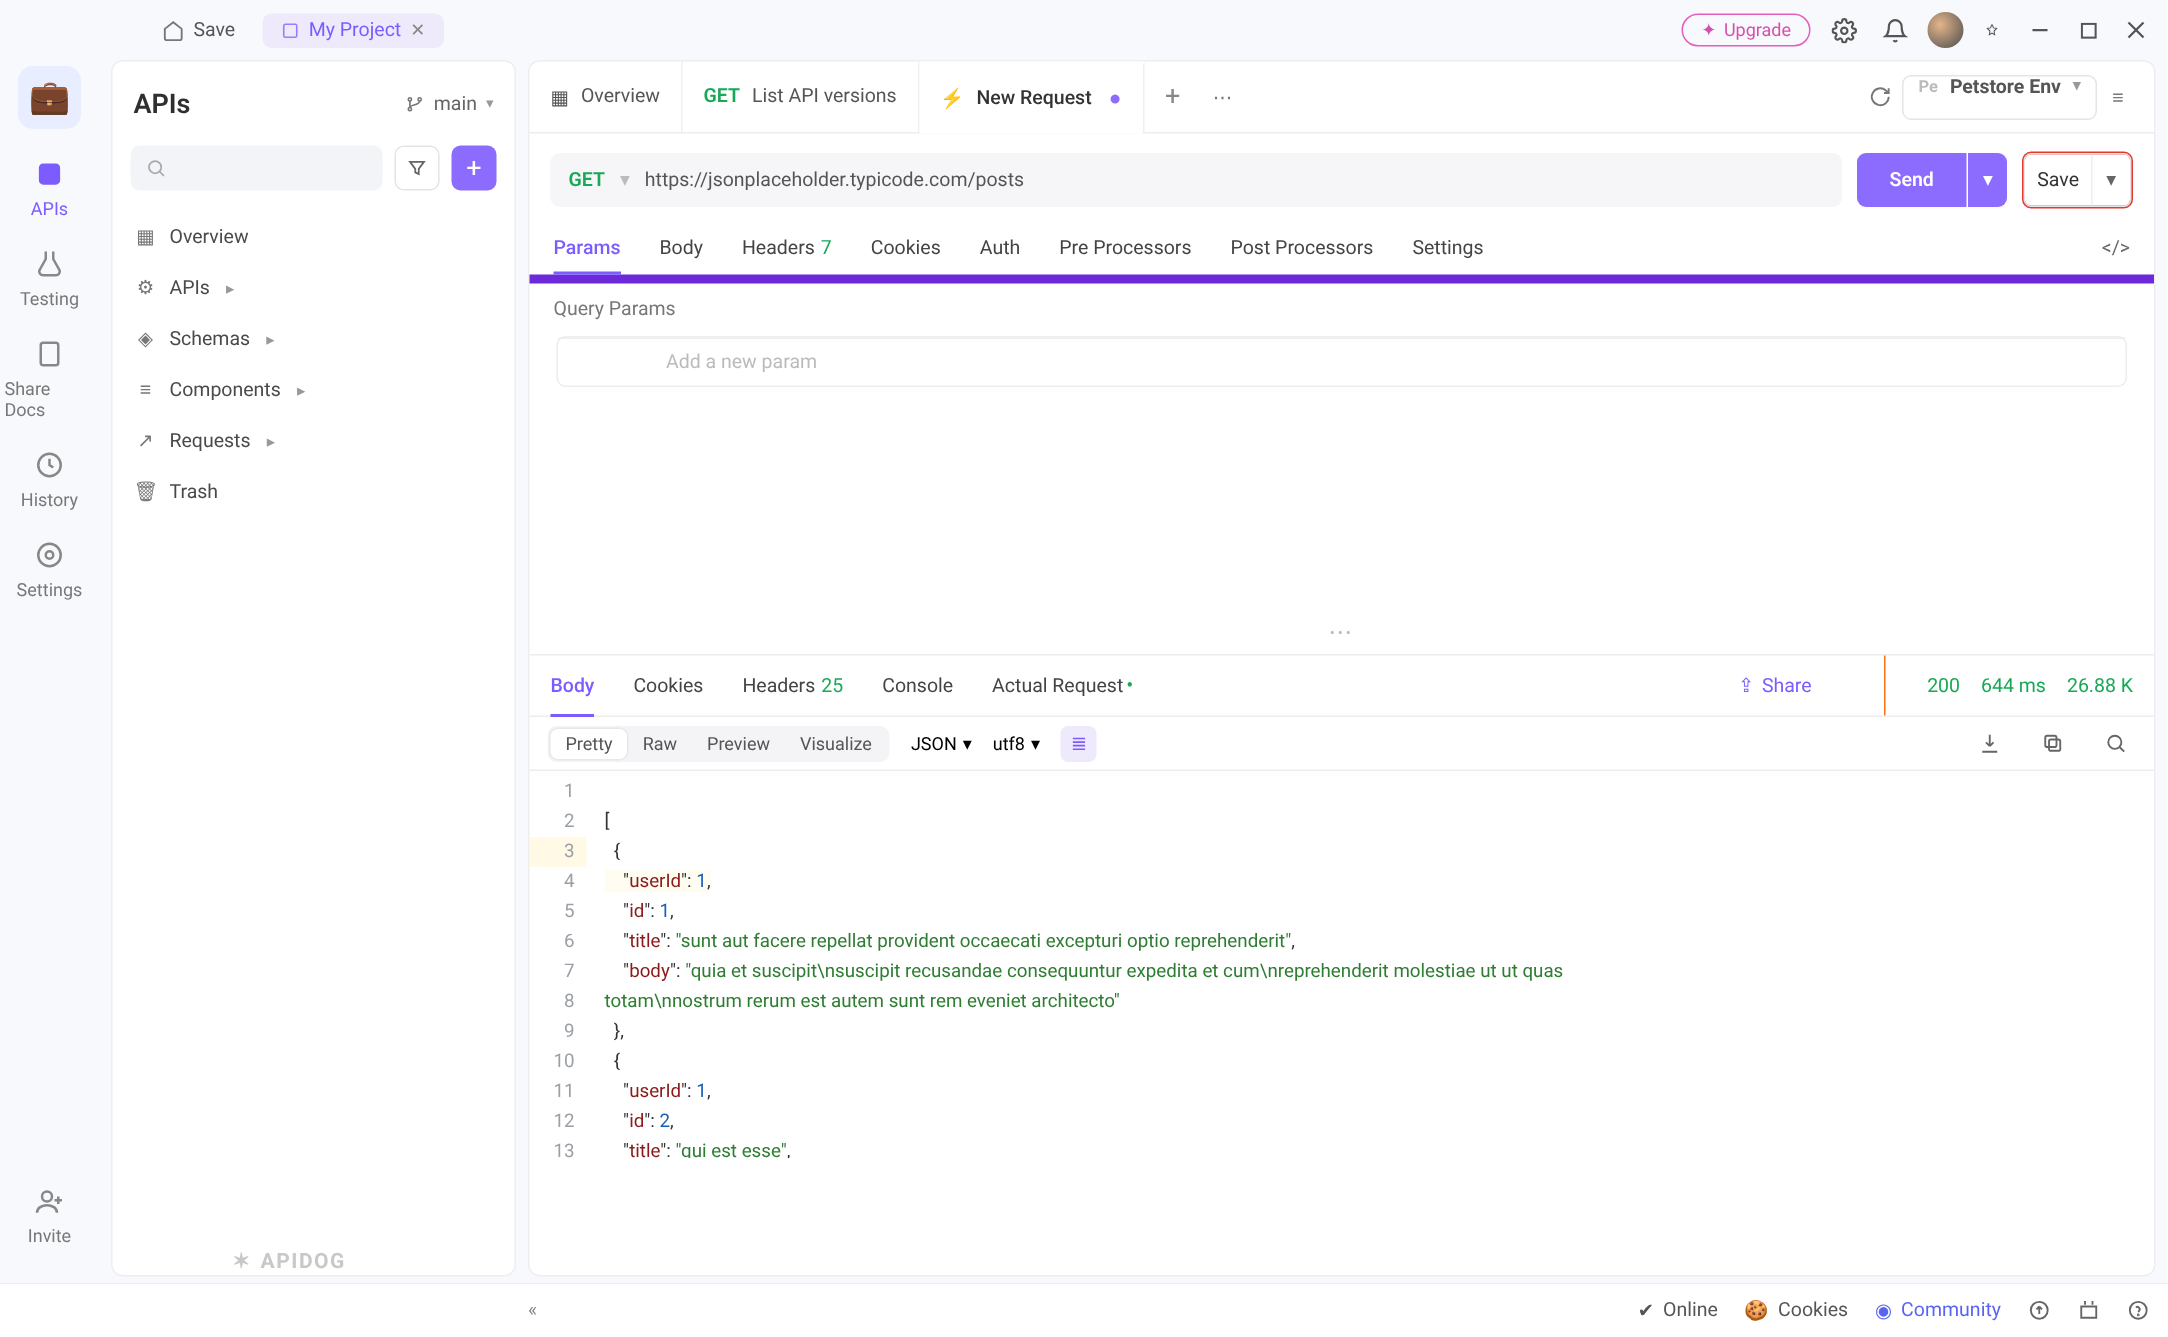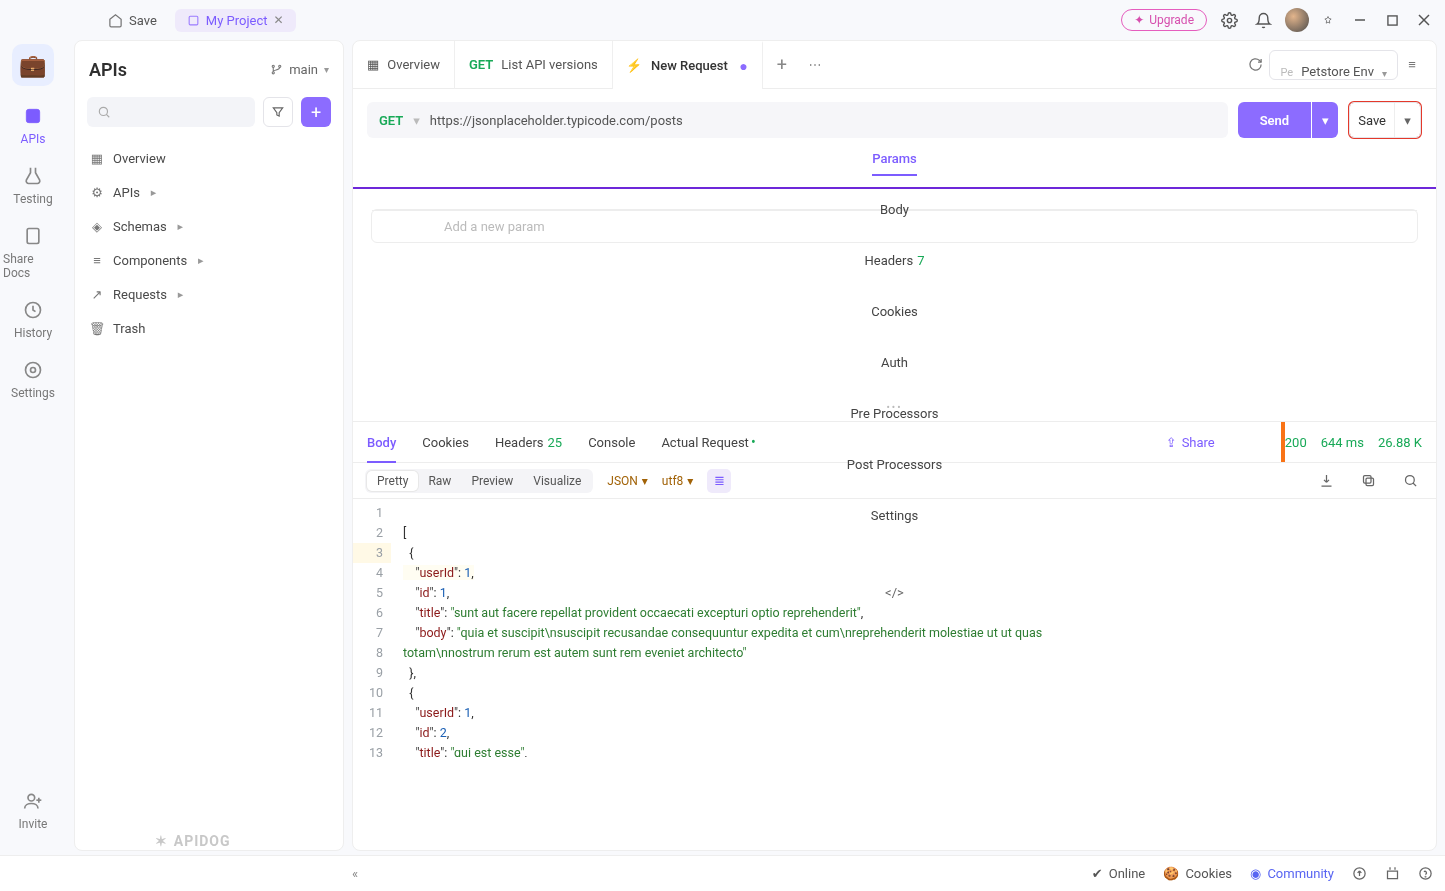--- a/index.html
+++ b/index.html
@@ -43,39 +43,39 @@
 
 
 .workspace { flex:1; display:flex; flex-direction:column; min-width:0; background:#fff; border-radius:8px; margin:0 8px 40px 8px; border:1px solid #EEE; }
 .tabstrip { height:48px; display:flex; align-items:center; border-bottom:1px solid #EDEDED; padding-right:10px; }
 .etab { height:48px; display:flex; align-items:center; gap:8px; padding:0 14px; color:#555; border-right:1px solid #EFEFEF; }
 .etab.active { background:#fff; color:#333; font-weight:500; border-top:2px solid transparent; }
 .etab .get { color:#18A957; font-weight:600; }
 .etab .bolt { color:#7C5CFF; font-weight:700; }
 .etab .dirty { color:#8C6CFF; font-size:14px; }
 .tabstrip .spacer { flex:1; }
-.env-select { border:1px solid #E4E4E9; border-radius:6px; height:30px; padding:0 10px; display:flex; align-items:flex-end; gap:8px; color:#555; }
+.env-select { border:1px solid #E4E4E9; border-radius:6px; height:30px; padding:0 10px; display:flex; align-items:flex-start; gap:8px; color:#555;font-weight:bold; }
 .env-select .pe { color:#bbb; font-size:11px; }
 .small-icon { width:28px; height:28px; display:flex; align-items:center; justify-content:center; color:#777; border-radius:5px; }
 
 
 .reqbar { display:flex; gap:10px; padding:12px 14px; align-items:center; }
 .url-box { flex:1; height:36px; background:#F6F6F9; border-radius:6px; display:flex; align-items:center; padding:0 12px; gap:10px; }
 .url-box .method { color:#18A957; font-weight:600; }
 .url-box .method-caret { color:#bbb; }
 .url-box .url { color:#555; flex:1; }
 .send-wrap { display:flex; }
 .send-btn { background:#8C6CFF; color:#fff; height:36px; padding:16px 22px; border-radius:6px 0 0 6px; display:flex; align-items:center; font-weight:600; }
 .send-caret { background:#8C6CFF; color:#fff; height:36px; width:26px; border-radius:0 6px 6px 0; display:flex; align-items:center; justify-content:center; margin-left:1px; }
 .save-wrap { display:flex; border:2px solid #E4392B; border-radius:6px; outline: 1px solid #E4E4E9; outline-offset:-2px; }
 .save-btn { height:34px; padding:0 8px; display:flex; align-items:center; color:#333; }
 .save-caret { height:34px; width:26px; display:flex; align-items:center; justify-content:center; color:#666; border-left:1px solid #eee; }
 
 
-.ptabs { display:flex; gap:26px; padding:0 16px; border-bottom:2px solid #6d28d9; height:38px; align-items:center;flex-direction:column; }
+.ptabs { display:flex; gap:26px; padding:0 16px; border-bottom:6px solid #6d28d9; height:38px; align-items:flex-end; }
 .ptab { padding-bottom:10px; color:#444; position:relative; }
 .ptab.active { color:#7C5CFF; font-weight:500; }
 .ptab.active::after { content:""; position:absolute; left:0; right:0; bottom:0; height:2px; background:#7C5CFF; }
 .ptab .count { color:#18A957; margin-left:4px; }
 .ptabs .spacer { flex:1; }
 .code-toggle { color:#666; padding-bottom:10px; }
 
 .query-section { padding: 10px 16px 0 16px; color:#777; font-size:13px; }
 .param-table { margin: 10px 2px 0 2px; border:1px solid #EDEDED; border-radius:6px; }
 .param-head { display:flex; height:32px; align-items:center; color:#888; }
@@ -91,27 +91,27 @@
 
 
 .resp-header { display:flex; align-items:center; border-top:1px solid #EDEDED; border-bottom:1px solid #EDEDED; height:42px; padding:0 14px; gap:26px; }
 .rtab { color:#444; position:relative; height:42px; display:flex; align-items:center; }
 .rtab.active { color:#7C5CFF; font-weight:500; }
 .rtab.active::after { content:""; position:absolute; left:0; right:0; bottom:0; height:2px; background:#7C5CFF; }
 .rtab .count { color:#18A957; margin-left:4px; }
 .rtab .dot { color:#18A957; margin-left:2px; font-size:14px; }
 .resp-header .spacer { flex:1; }
 .share-link { color:#7C5CFF; display:flex; align-items:center; gap:5px; }
-.resp-stats { color:#18A957; display:flex; gap:14px; margin-left:40px; border-left:4px solid #f97316; height:100%; align-items:center;}
+.resp-stats { color:#18A957; display:flex; gap:14px; margin-left:22px; border-left:1px solid #f97316; padding-left:28px; height:100%; align-items:center;}
 
 .resp-toolbar { display:flex; align-items:center; gap:14px; padding:6px 12px; border-bottom:1px solid #EDEDED; height:36px; }
 .view-group { display:flex; background:#F4F4F7; border-radius:6px; padding:2px; }
 .view-btn { padding:3px 10px; border-radius:5px; color:#555; font-size:12px;}
 .view-btn.active { background:#fff; box-shadow:0 0 0 1px #e8e8e8; }
-.fmt-sel { color:#a16207; font-size:12px; display:flex; align-items:flex-end; gap:4px; }
+.fmt-sel { color:#000000; font-size:12px; display:flex; align-items:flex-end; gap:4px; }
 .wrap-toggle { width:24px; height:24px; background:#EFEAFB; border-radius:5px; display:flex; align-items:center; justify-content:center; color:#7C5CFF; }
 .resp-toolbar .spacer { flex:1; }
 
 
 .code-view { display:flex; font-family: ui-monospace, SFMono-Regular, Menlo, Consolas, monospace; font-size:12.5px; line-height:1.6; overflow:hidden; max-height: 258px;}
 .gutter { width:44px; text-align:right; color:#9aa0a6; padding:4px 6px 4px 0;  user-select:none; }
 .gutter div { padding-right:8px; }
 .gutter .hl { background:#FFF9E6; }
 .code { flex:1; padding:4px 6px; white-space:pre-wrap; word-break:break-word; max-width: 700px; }
 .code .line.hl { background:#FFFDF2; }
@@ -385,20 +385,21 @@
       <div class="ptab"><span>Cookies</span></div>
       <div class="ptab"><span>Auth</span></div>
       <div class="ptab"><span>Pre Processors</span></div>
       <div class="ptab"><span>Post Processors</span></div>
       <div class="ptab"><span>Settings</span></div>
       <div class="spacer"></div>
       <div class="code-toggle">&lt;/&gt;</div>
     </div>
 
     <div class="query-section">
+      <div>Query Params</div>
       <div class="param-table">
         <div class="param-row">
           <div class="cell-check"></div>
           <div class="cell-name">Add a new param</div>
         </div>
       </div>
     </div>
 
     <div class="split-gap">•••</div>
 

